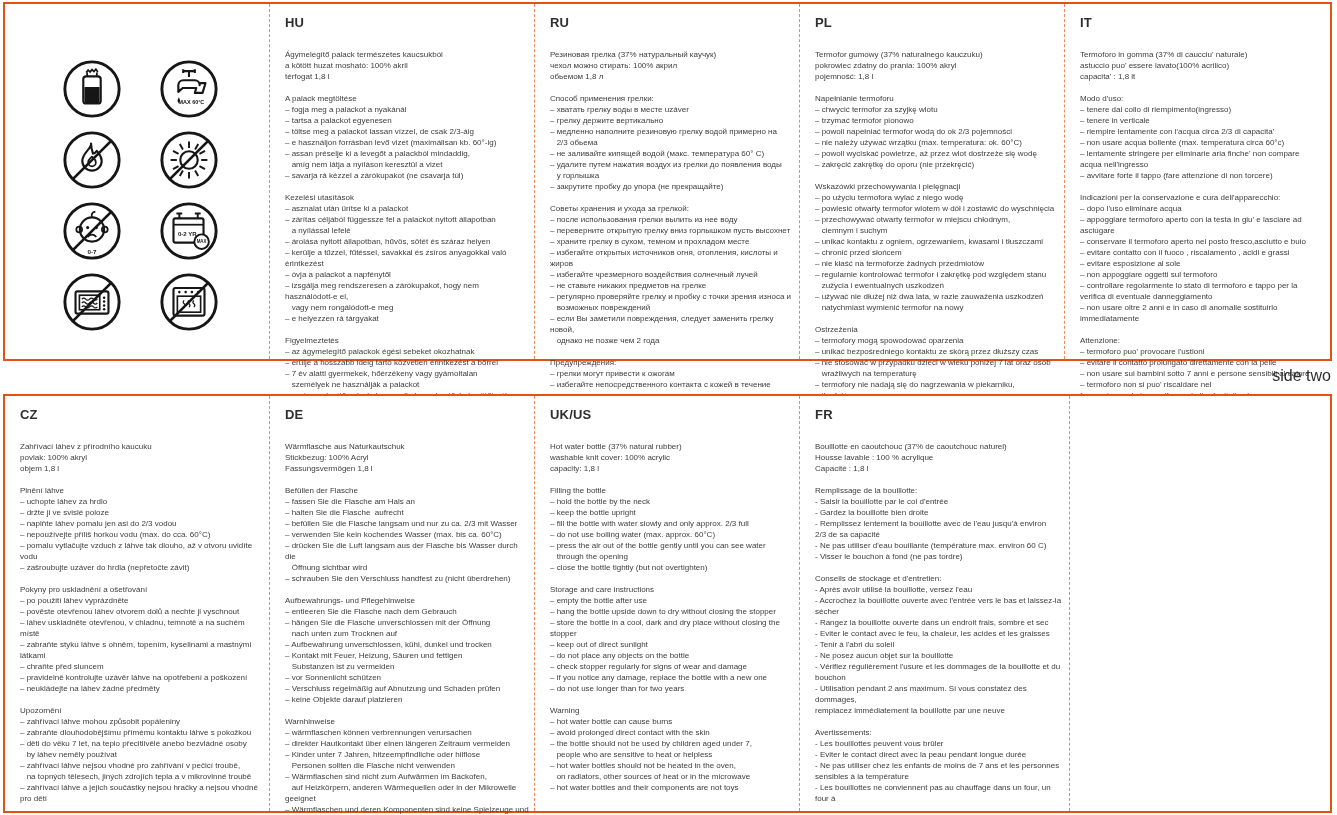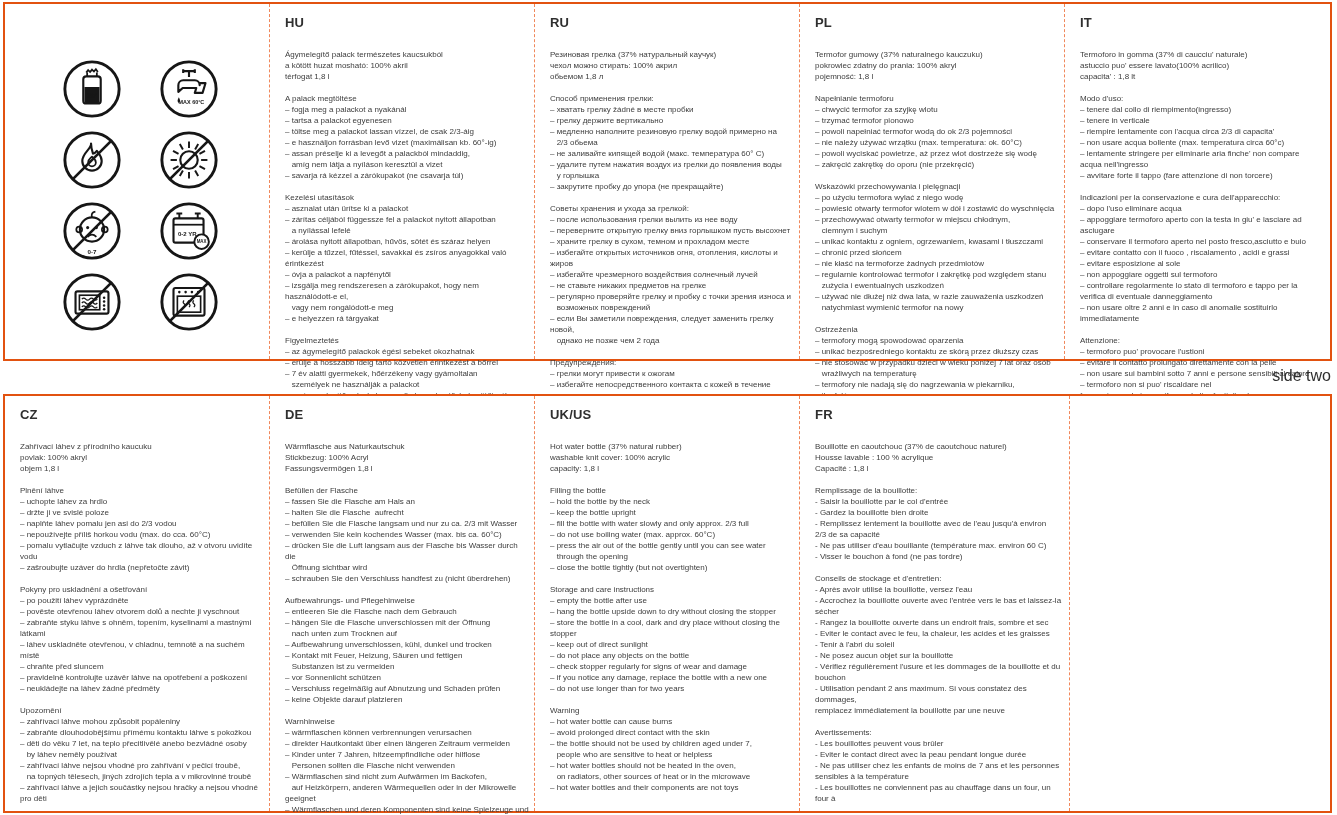--- a/index.html
+++ b/index.html
@@ -192,21 +192,21 @@
     </div>
     <div class="col lang sep">
       <div class="col-title">RU</div>
       <div class="block">
         <div class="line">Резиновая грелка (37% натуральный каучук)</div>
         <div class="line">чехол можно стирать: 100% акрил</div>
         <div class="line">обьемом 1,8 л</div>
       </div>
       <div class="block">
         <div class="line">Способ применения грелки:</div>
-        <div class="line">– хватать грелку žádné в месте пробки</div>
+        <div class="line">– хватать грелку воды в месте uzáver</div>
         <div class="line">– грелку держите вертикально</div>
         <div class="line">– медленно наполните резиновую грелку водой примерно на</div>
         <div class="line">   2/3 обьема</div>
         <div class="line">– не заливайте кипящей водой (макс. температура 60° C)</div>
         <div class="line">– удалите путем нажатия воздух из грелки до появления воды</div>
         <div class="line">   у горлышка</div>
         <div class="line">– закрутите пробку до упора (не прекращайте)</div>
       </div>
       <div class="block">
         <div class="line">Советы хранения и ухода за грелкой:</div>
@@ -334,22 +334,22 @@
         <div class="line">– držte ji ve svislé poloze</div>
         <div class="line">– naplňte láhev pomalu jen asi do 2/3 vodou</div>
         <div class="line">– nepoužívejte příliš horkou vodu (max. do cca. 60°C)</div>
         <div class="line">– pomalu vytlačujte vzduch z láhve tak dlouho, až v otvoru uvidíte vodu</div>
         <div class="line">– zašroubujte uzáver do hrdla (nepřetočte závit)</div>
       </div>
       <div class="block">
         <div class="line">Pokyny pro uskladnění a ošetřování</div>
         <div class="line">– po použití láhev vyprázdněte</div>
         <div class="line">– pověste otevřenou láhev otvorem dolů a nechte ji vyschnout</div>
+        <div class="line">– láhev uskladněte otevřenou, v chladnu, temnotě a na suchém místě</div>
         <div class="line">– zabraňte styku láhve s ohněm, topením, kyselinami a mastnými látkami</div>
-        <div class="line">– láhev uskladněte otevřenou, v chladnu, temnotě a na suchém místě</div>
         <div class="line">– chraňte před sluncem</div>
         <div class="line">– pravidelně kontrolujte uzávěr láhve na opotřebení a poškození</div>
         <div class="line">– neukládejte na láhev žádné předměty</div>
       </div>
       <div class="block">
         <div class="line">Upozornění</div>
         <div class="line">– zahřívací láhve mohou způsobit popáleniny</div>
         <div class="line">– zabraňte dlouhodobějšímu přímému kontaktu láhve s pokožkou</div>
         <div class="line">– děti do věku 7 let, na teplo přecitlivělé anebo bezvládné osoby</div>
         <div class="line">   by láhev neměly používat</div>

